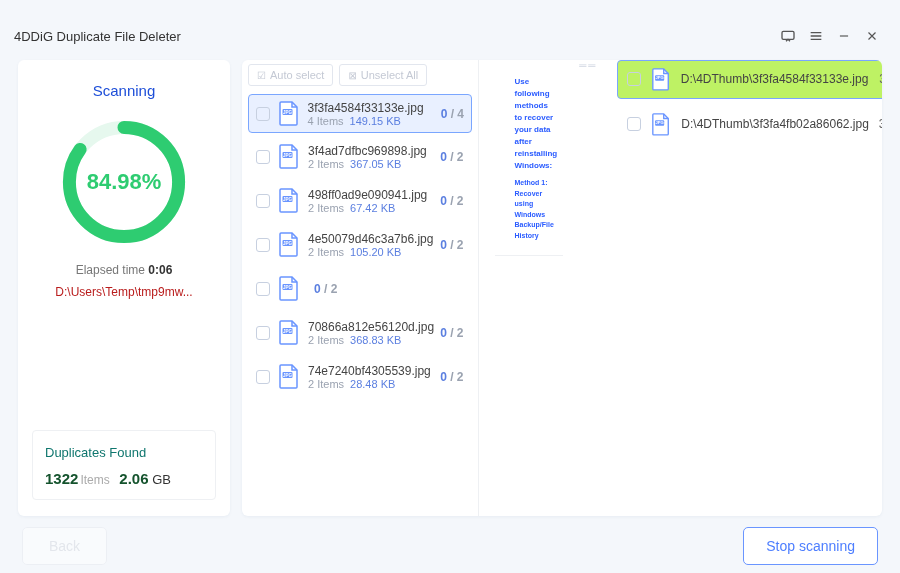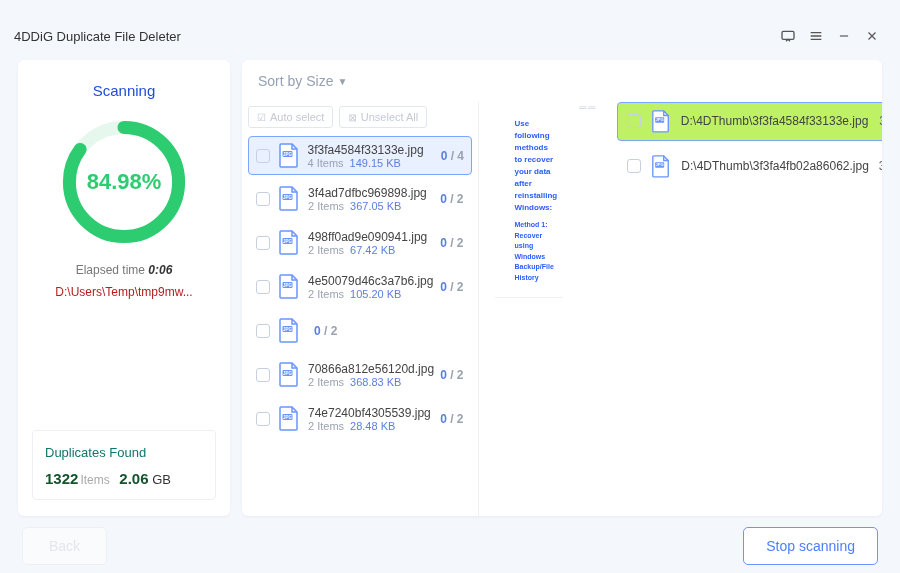--- a/index.html
+++ b/index.html
@@ -8,21 +8,21 @@
 .titlebar .title { font-size: 13px; color: #333; font-weight: 500; }
 .titlebar .spacer { flex: 1; }
 .titlebar .win-btn { width: 28px; height: 28px; display: flex; align-items: center; justify-content: center; color: #555; cursor: pointer; }
 .main { display: flex; gap: 12px; padding: 6px 18px 0 18px; height: 462px; }
 .left-panel { width: 212px; background: #fff; border-radius: 6px; box-shadow: 0 1px 3px rgba(30,60,120,.06); padding: 22px 14px 16px; display:flex; flex-direction:column; align-items:center; }
 .scanning-label { font-size: 15px; color: #1d4ed8; margin-bottom: 18px; }
 .progress-ring { position: relative; width: 130px; height: 130px; }
 .progress-ring svg { width: 130px; height: 130px; transform: rotate(-90deg); }
 .progress-ring .pct { position:absolute; inset:0; display:flex; align-items:center; justify-content:center; font-size:22px; font-weight:700; color:#2ecc71; }
 .elapsed { margin-top: 16px; font-size: 12px; color:#777; }
-.elapsed b { color:#333; font-weight:600;font-style:italic; }
+.elapsed b { color:#333; font-weight:600; }
 .scan-path { margin-top: 8px; font-size: 12px; color:#b91c1c; text-align:center; word-break:break-all; }
 .dup-box { margin-top: auto; width:100%; border:1px solid #eef0f3; border-radius:4px; padding:14px 12px 12px; }
 .dup-box .dup-title { font-size:13px; color:#0f766e; margin-bottom:10px; }
 .dup-box .dup-stats { font-size:13px; color:#333; }
 .dup-box .dup-stats b { font-size:15px; font-weight:700; color:#14532d; }
 .dup-box .dup-stats .unit { color:#aaa; font-size:12px; margin:0 6px 0 2px; }
 .right-panel { flex:1; background:#fff; border-radius:6px; box-shadow:0 1px 3px rgba(30,60,120,.06); display:flex; flex-direction:column; overflow:hidden; }
 .sort-bar { height:42px; display:flex; align-items:center; padding:0 16px; color:#96a1b3; font-size:14px; }
 .sort-bar .chev { margin-left:4px; font-size:10px; }
 .content { flex:1; display:flex; overflow:hidden; }
@@ -121,24 +121,20 @@
     <div class="dup-box">
       <div class="dup-title">Duplicates Found</div>
       <div class="dup-stats">
         <b>1322</b><span class="unit">Items</span>
         <b>2.06</b> <span>GB</span>
       </div>
     </div>
   </div>
 
   <div class="right-panel">
-    <div class="sort-bar">
-      <span>Sort by Size</span>
-        <span class="chev">▼</span>
-    </div>
     <div class="content">
       <div class="list-col">
         <div class="list-tools">
           <div class="tool-btn">
               <span class="ticon">☑</span>
               <span>Auto select</span>
             </div>
           <div class="tool-btn">
               <span class="ticon">⊠</span>
               <span>Unselect All</span>

